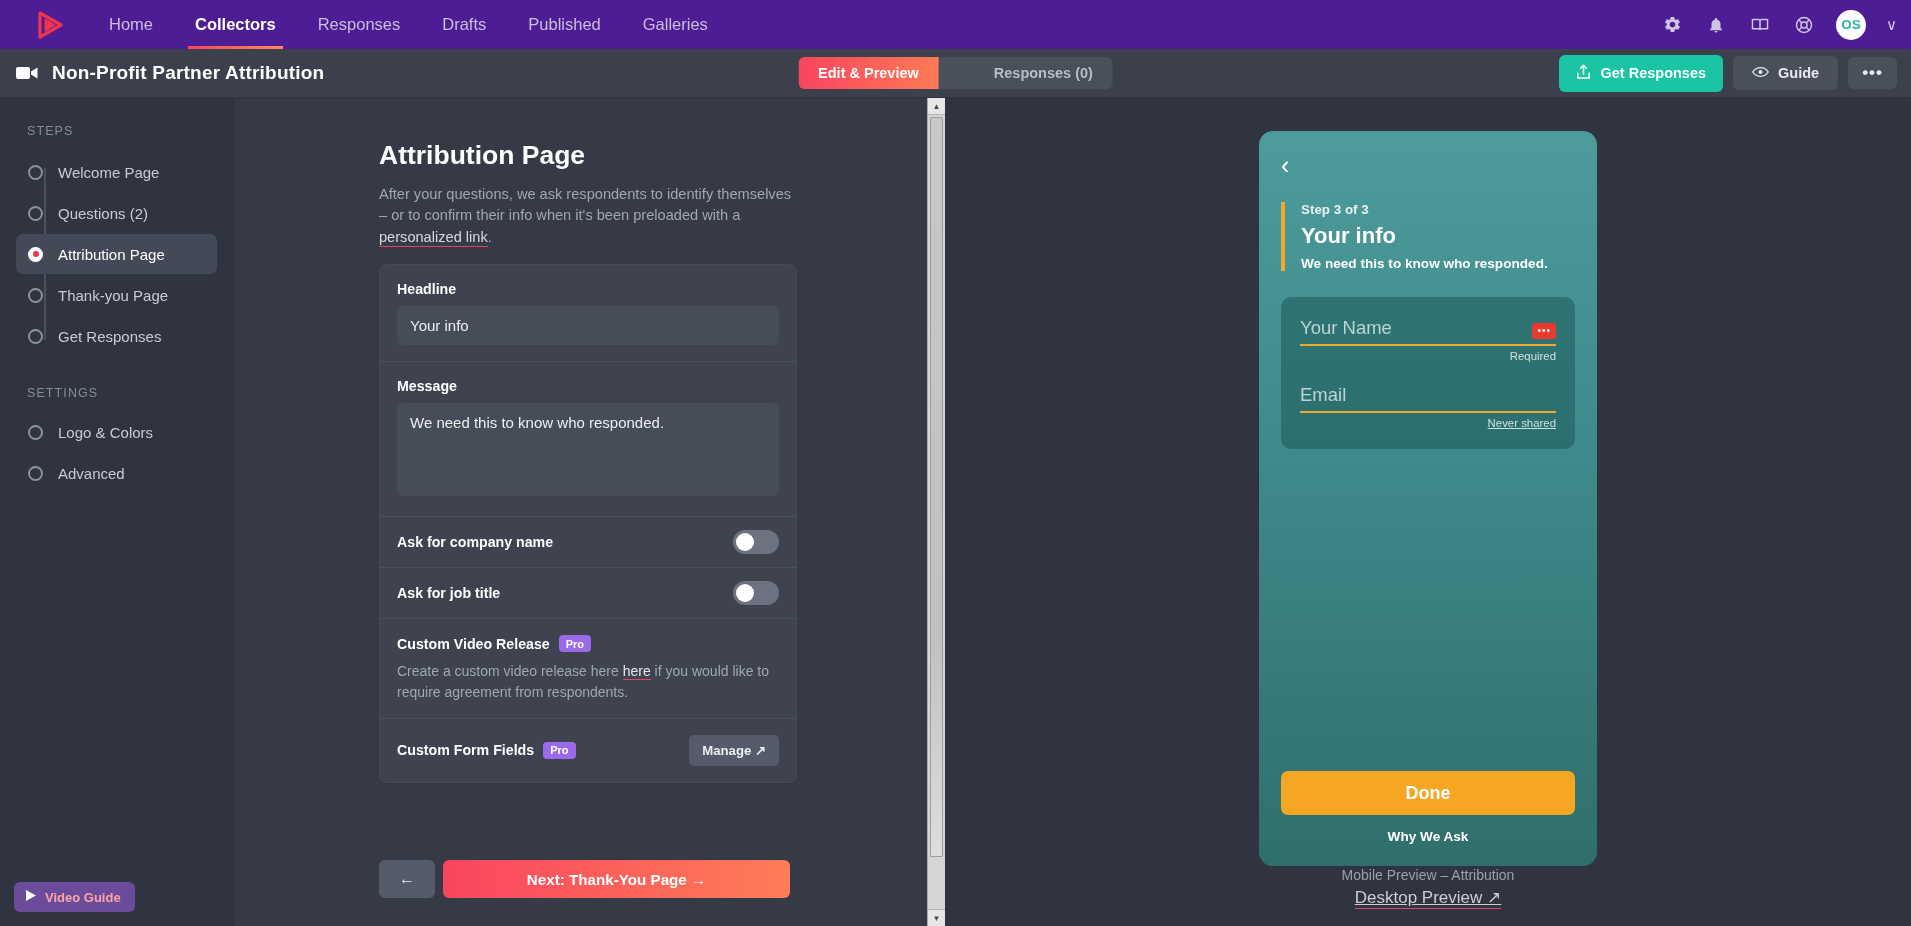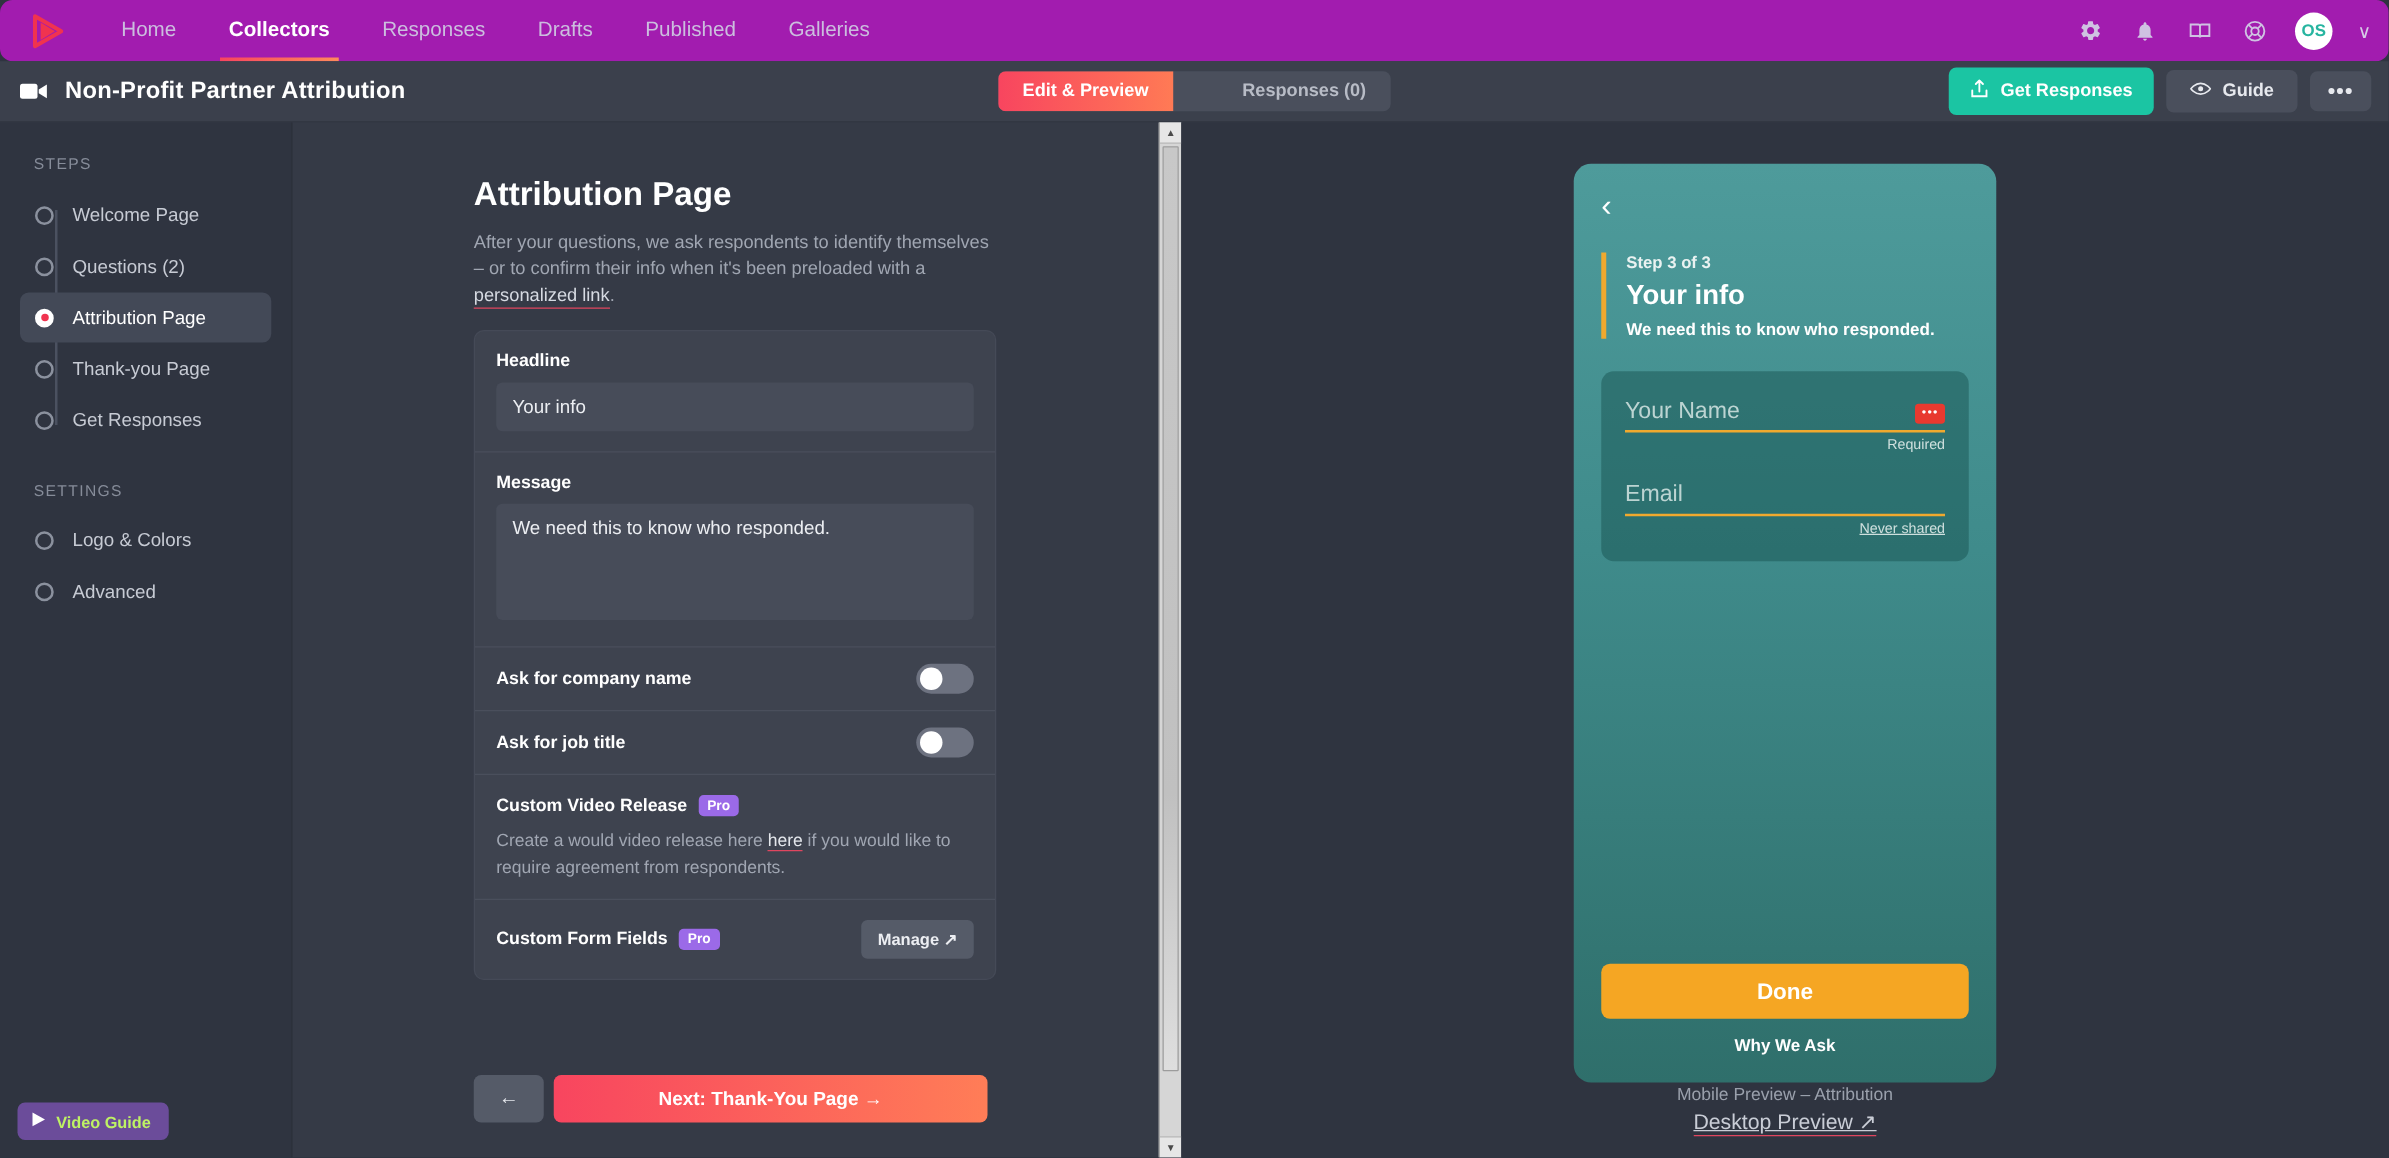--- a/index.html
+++ b/index.html
@@ -6,24 +6,23 @@
   html, body {
     width: 1911px; height: 926px;
     background: #2f3440;
     font-family: "Liberation Sans", sans-serif;
     overflow: hidden;
   }
   .app { position: relative; width: 1911px; height: 926px; background: #2f3440; }
 
   
   .topnav {
-    height: 49px; background: #a21caf;
-    display: flex; align-items: center; padding: 0 20px;
+    height: 49px; background: #4c1d95;
+    display: flex; align-items: center; padding: 0 32px;
     position: relative;
-    border-radius: 10px;
   }
   .logo-mark {
     width: 34px; height: 34px; display: flex; align-items: center;
     justify-content: center; margin-right: 22px;
   }
   .logo-mark svg { display: block; }
   .nav-items { display: flex; align-items: center; height: 49px; gap: 0; }
   .nav-item {
     color: #cbbede; font-size: 16.5px; padding: 0 21px; height: 49px;
     display: flex; align-items: center; cursor: pointer; position: relative;
@@ -266,21 +265,21 @@
   .prev-caption { text-align: center; color: #9aa0ac; font-size: 14px; margin-top: 1px; }
   .prev-sub { text-align: center; margin-top: 4px; }
   .prev-sub span {
     color: #c9cdd6; font-size: 17px; border-bottom: 1.6px solid #e0465f;
     cursor: pointer; padding-bottom: 1px; text-decoration: underline;
   }
 
   
   .video-guide {
     position: absolute; left: 14px; bottom: 14px; background: #6b4c9a;
-    color: #bef264; font-size: 13px; font-weight: bold; border-radius: 6px;
+    color: #fca5a5; font-size: 13px; font-weight: bold; border-radius: 6px;
     padding: 7px 14px 7px 11px; display: flex; align-items: center; gap: 8px;
     cursor: pointer;
   }
 </style>
 </head>
 <body>
 
 <div class="app">
 
   <div class="topnav">
@@ -445,21 +444,21 @@
                   <div class="knob"></div>
                 </div>
             </div>
 
             <div class="card-row">
               <div class="row-head">
                 <div class="field-label">Custom Video Release</div>
                 <span class="pro-badge">Pro</span>
               </div>
               <div class="helper">
-                <span>Create a would video release here </span><span class="lnk2">here</span><span> if you would like to require agreement from respondents.</span>
+                <span>Create a custom video release here </span><span class="lnk2">here</span><span> if you would like to require agreement from respondents.</span>
               </div>
             </div>
 
             <div class="form-fields-row">
               <div class="row-head">
                 <div class="field-label">Custom Form Fields</div>
                 <span class="pro-badge">Pro</span>
               </div>
               <button class="manage-btn">Manage ↗</button>
             </div>

